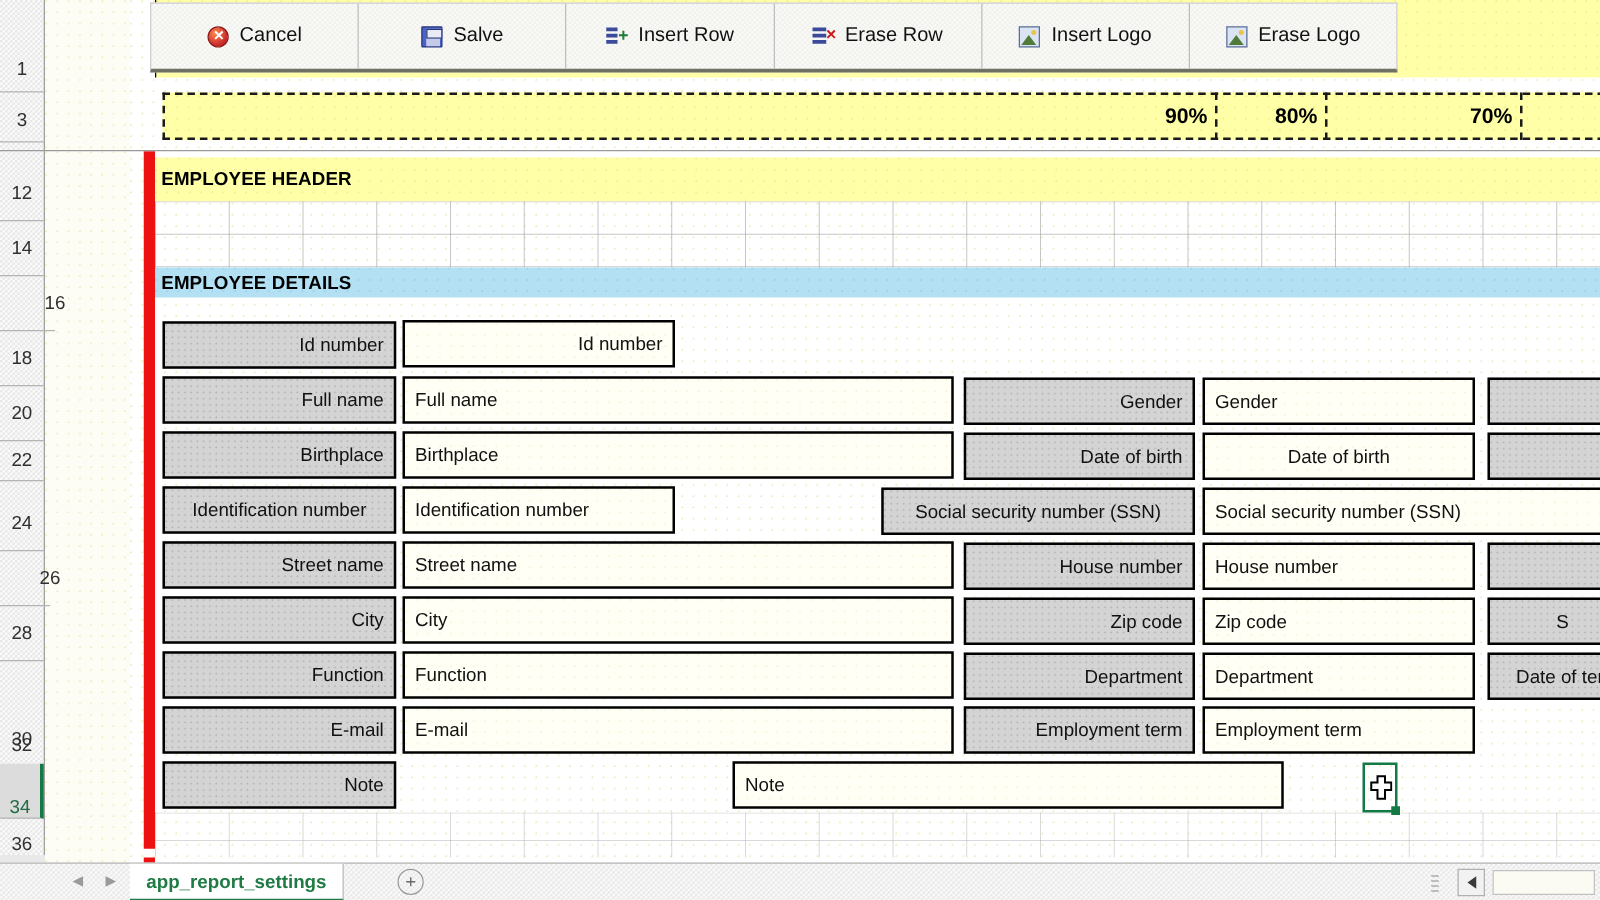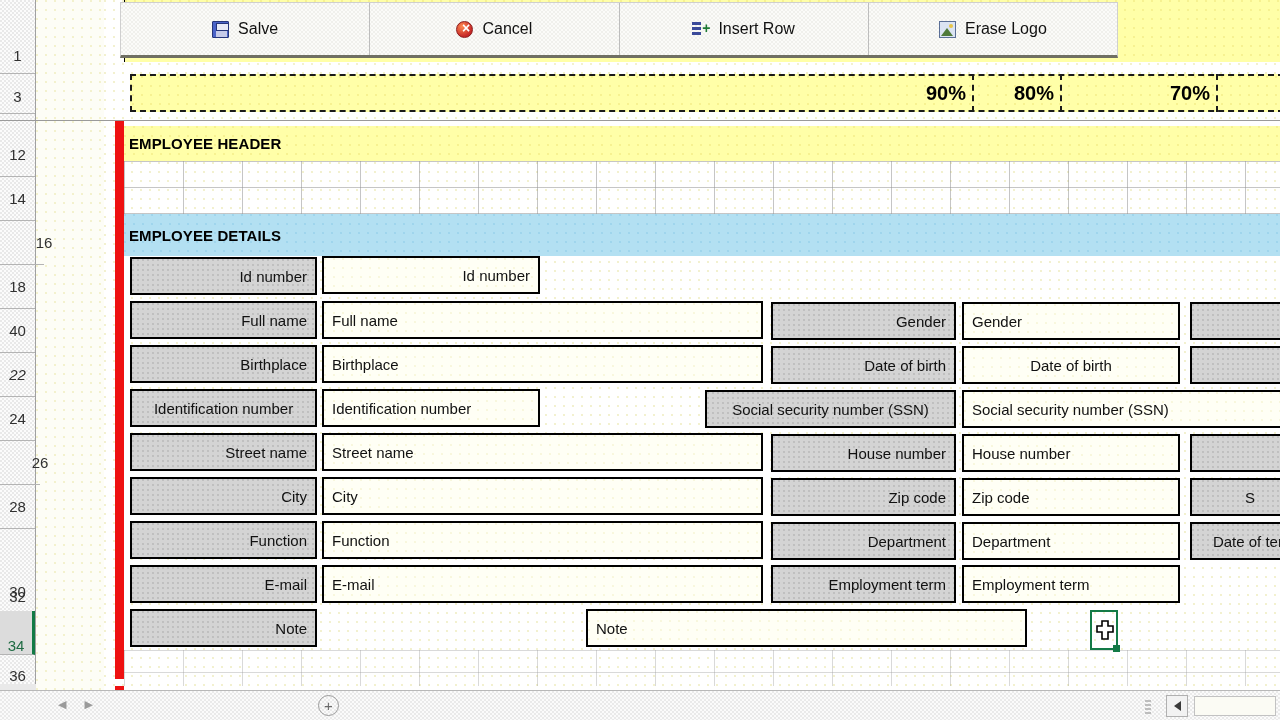--- a/index.html
+++ b/index.html
@@ -113,21 +113,21 @@
     background-image:
       radial-gradient(circle at 1px 1px, rgba(225,210,90,0.45) 0.6px, transparent 0.9px);
     background-size: 9px 9px;
     border: 2px dashed #1a1a1a;
   }
   .pct {
     position: absolute;
     top: 74px; height: 38px;
     display: flex; align-items: center; justify-content: flex-end;
     padding-right: 6px;
-    font-size: 20px; font-weight: bold; color: #000;
+    font-size: 17px; font-weight: bold; color: #000;
     border-right: 2px dashed #1a1a1a;
     z-index: 3;
   }
 
   
   .toolbar {
     position: absolute;
     left: 120px; top: 2px;
     width: 998px; height: 56px;
     background: #f0f0ec;
@@ -181,21 +181,21 @@
     font-size: 15px; font-weight: bold; color: #000;
     letter-spacing: 0.1px;
   }
   .banner-yellow {
     top: 126px; height: 35px;
     background-color: #ffffa8;
     background-image: radial-gradient(circle at 1px 1px, rgba(225,210,90,0.45) 0.6px, transparent 0.9px);
     background-size: 9px 9px;
   }
   .banner-blue {
-    top: 214px; height: 42px;
+    top: 214px; height: 24px;
     background-color: #b3e0f2;
     background-image: radial-gradient(circle at 1px 1px, rgba(120,190,225,0.5) 0.6px, transparent 0.9px);
     background-size: 9px 9px;
   }
 
   
   .gridlines {
     position: absolute;
     left: 124px; right: 0; top: 161px; height: 53px;
     background-image:
@@ -480,23 +480,23 @@
       <div class="rh" style="top: 177px; height: 44px;">
         <span>14</span>
       </div>
       <div class="rh" style="top: 221px; height: 44px; padding-left: 44px;">
         <span>16</span>
       </div>
       <div class="rh" style="top: 265px; height: 44px;">
         <span>18</span>
       </div>
       <div class="rh" style="top: 309px; height: 44px;">
-        <span>40</span>
-      </div>
-      <div class="rh" style="top: 353px; height: 44px; font-style: italic;">
+        <span>20</span>
+      </div>
+      <div class="rh" style="top: 353px; height: 32px;">
         <span>22</span>
       </div>
       <div class="rh" style="top: 397px; height: 44px;">
         <span>24</span>
       </div>
       <div class="rh" style="top: 441px; height: 44px; padding-left: 40px;">
         <span>26</span>
       </div>
       <div class="rh" style="top: 485px; height: 44px;">
         <span>28</span>
@@ -512,50 +512,61 @@
       </div>
       <div class="rh" style="top: 655px; height: 42px;">
         <span>36</span>
       </div>
     </div>
   <div class="bottom-left-corner"></div>
 
   <div class="split-h"></div>
 
   <div class="toolbar" id="toolbar-host">
+      <div class="tb-btn">
+        <span class="ico ico-cancel"></span>
+        <span class="lbl">Cancel</span>
+      </div>
       <div class="tb-btn">
         <span class="ico ico-save"></span>
         <span class="lbl">Salve</span>
       </div>
       <div class="tb-btn">
-        <span class="ico ico-cancel"></span>
-        <span class="lbl">Cancel</span>
-      </div>
-      <div class="tb-btn">
         <span class="ico ico-insrow"></span>
         <span class="lbl">Insert Row</span>
+      </div>
+      <div class="tb-btn">
+        <span class="ico ico-eraserow"></span>
+        <span class="lbl">Erase Row</span>
+      </div>
+      <div class="tb-btn">
+        <span class="ico ico-img"></span>
+        <span class="lbl">Insert Logo</span>
       </div>
       <div class="tb-btn">
         <span class="ico ico-img"></span>
         <span class="lbl">Erase Logo</span>
       </div>
     </div>
 
   <div class="cell-sel"></div>
   <div class="cursor-cross">
     <svg width="18" height="20" viewBox="0 0 18 20">
       <path d="M6 1 H12 V6 H17 V12 H12 V19 H6 V12 H1 V6 H6 Z" fill="#ffffff" stroke="#000000" stroke-width="1.6"></path>
     </svg>
   </div>
 
   <div class="bottombar">
     <div class="navbtns">
       <span>◀</span>
       <span>▶</span>
     </div>
+    <div class="sheet-tab">
+      <span>app_report_settings</span>
+    </div>
     <div class="add-sheet">+</div>
     <div class="hscroll-grip"></div>
     <div class="hscroll-left">
         <span class="arrow"></span>
       </div>
     <div class="hscroll-track"></div>
   </div>
 
 </div>
 

